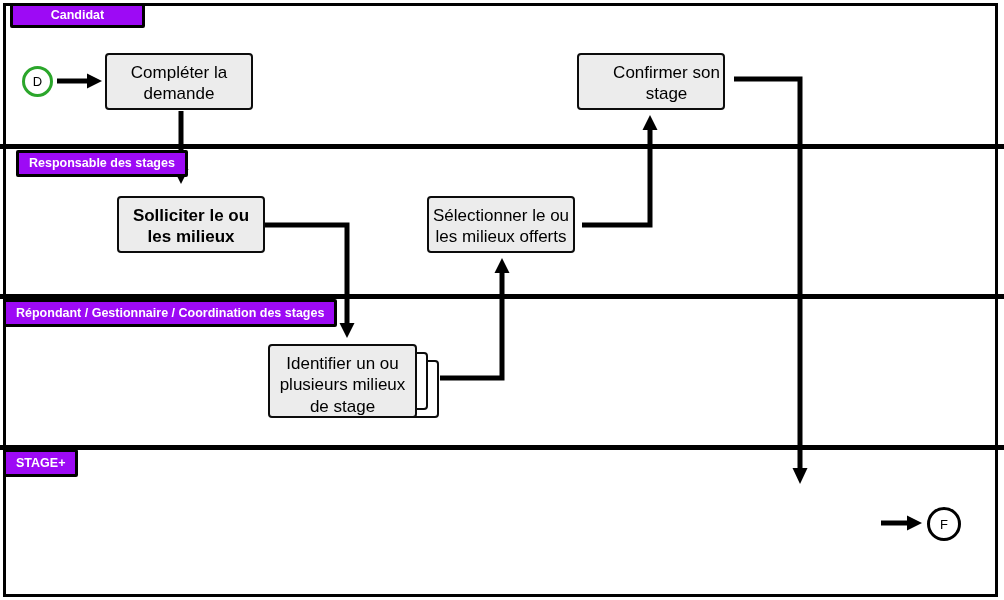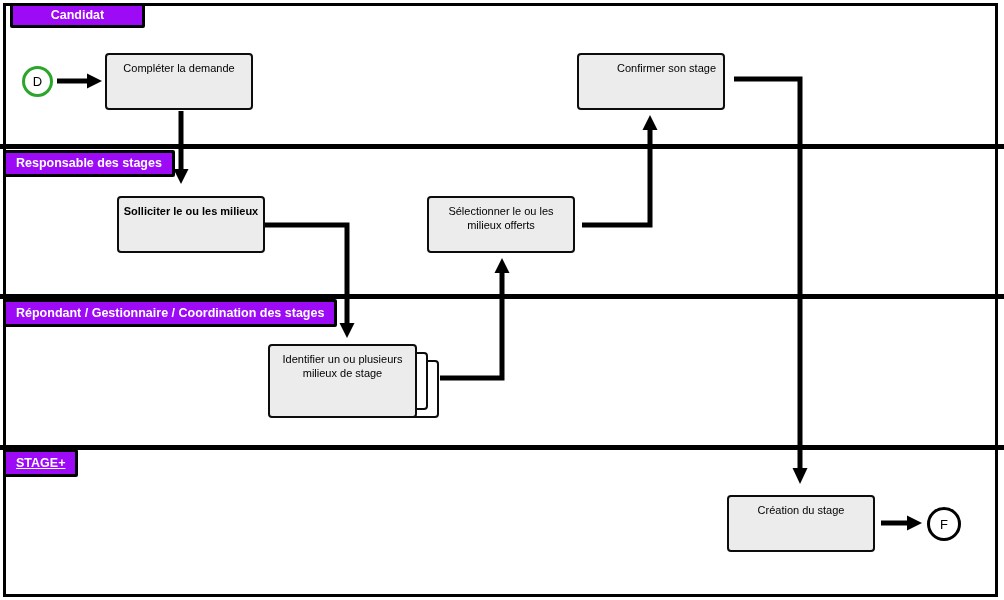--- a/index.html
+++ b/index.html
@@ -50,38 +50,38 @@
     line-height: 1;
     display: flex;
     align-items: center;
     justify-content: center;
     padding: 4px 10px;
     box-sizing: border-box;
     z-index: 6;
     white-space: nowrap;
   }
   .lbl-candidat    { left: 10px; top: 3px;   min-width: 135px; height: 25px; }
-  .lbl-responsable { left: 3px;  top: 150px; min-width: 160px; height: 27px; }
+  .lbl-responsable { left: 16px;  top: 150px; min-width: 160px; height: 27px; }
   .lbl-repondant   { left: 3px;  top: 299px; height: 28px; text-align: center; }
-  .lbl-stageplus   { left: 3px;  top: 449px; min-width: 74px;  height: 28px; text-decoration: underline; }
+  .lbl-stageplus   { left: 3px;  top: 449px; min-width: 74px;  height: 28px; }
 
   
   .task {
     position: absolute;
     width: 148px;
     height: 57px;
     background: #ECECEC;
     border: 2.5px solid #0c0c0c;
     border-radius: 4px;
     box-sizing: border-box;
     display: flex;
     justify-content: center;
     align-items: flex-start;
     text-align: center;
-    font-size: 11px;
+    font-size: 17px;
     line-height: 1.25;
     padding: 7px 3px 0 3px;
     z-index: 4;
   }
   .t-completer    { left: 105px; top: 53px; }
   .t-confirmer    { left: 577px; top: 53px; padding-left: 34px; }
   .t-solliciter   { left: 117px; top: 196px; font-weight: bold; }
   .t-selectionner { left: 427px; top: 196px; }
   .t-identifier   { left: 268px; top: 344px; width: 149px; height: 74px; }
   .t-creation     { left: 727px; top: 495px; }
@@ -200,21 +200,18 @@
   </div>
   <div class="task t-solliciter">
     <span>Solliciter le ou les milieux</span>
   </div>
   <div class="task t-selectionner">
     <span>Sélectionner le ou les milieux offerts</span>
   </div>
   <div class="task t-identifier">
     <span>Identifier un ou plusieurs milieux de stage</span>
   </div>
-  <div class="task t-creation">
-    <span>Création du stage</span>
-  </div>
 
   <div class="event ev-end">
     <span>F</span>
   </div>
 
 </div>
 
 </body></html>

